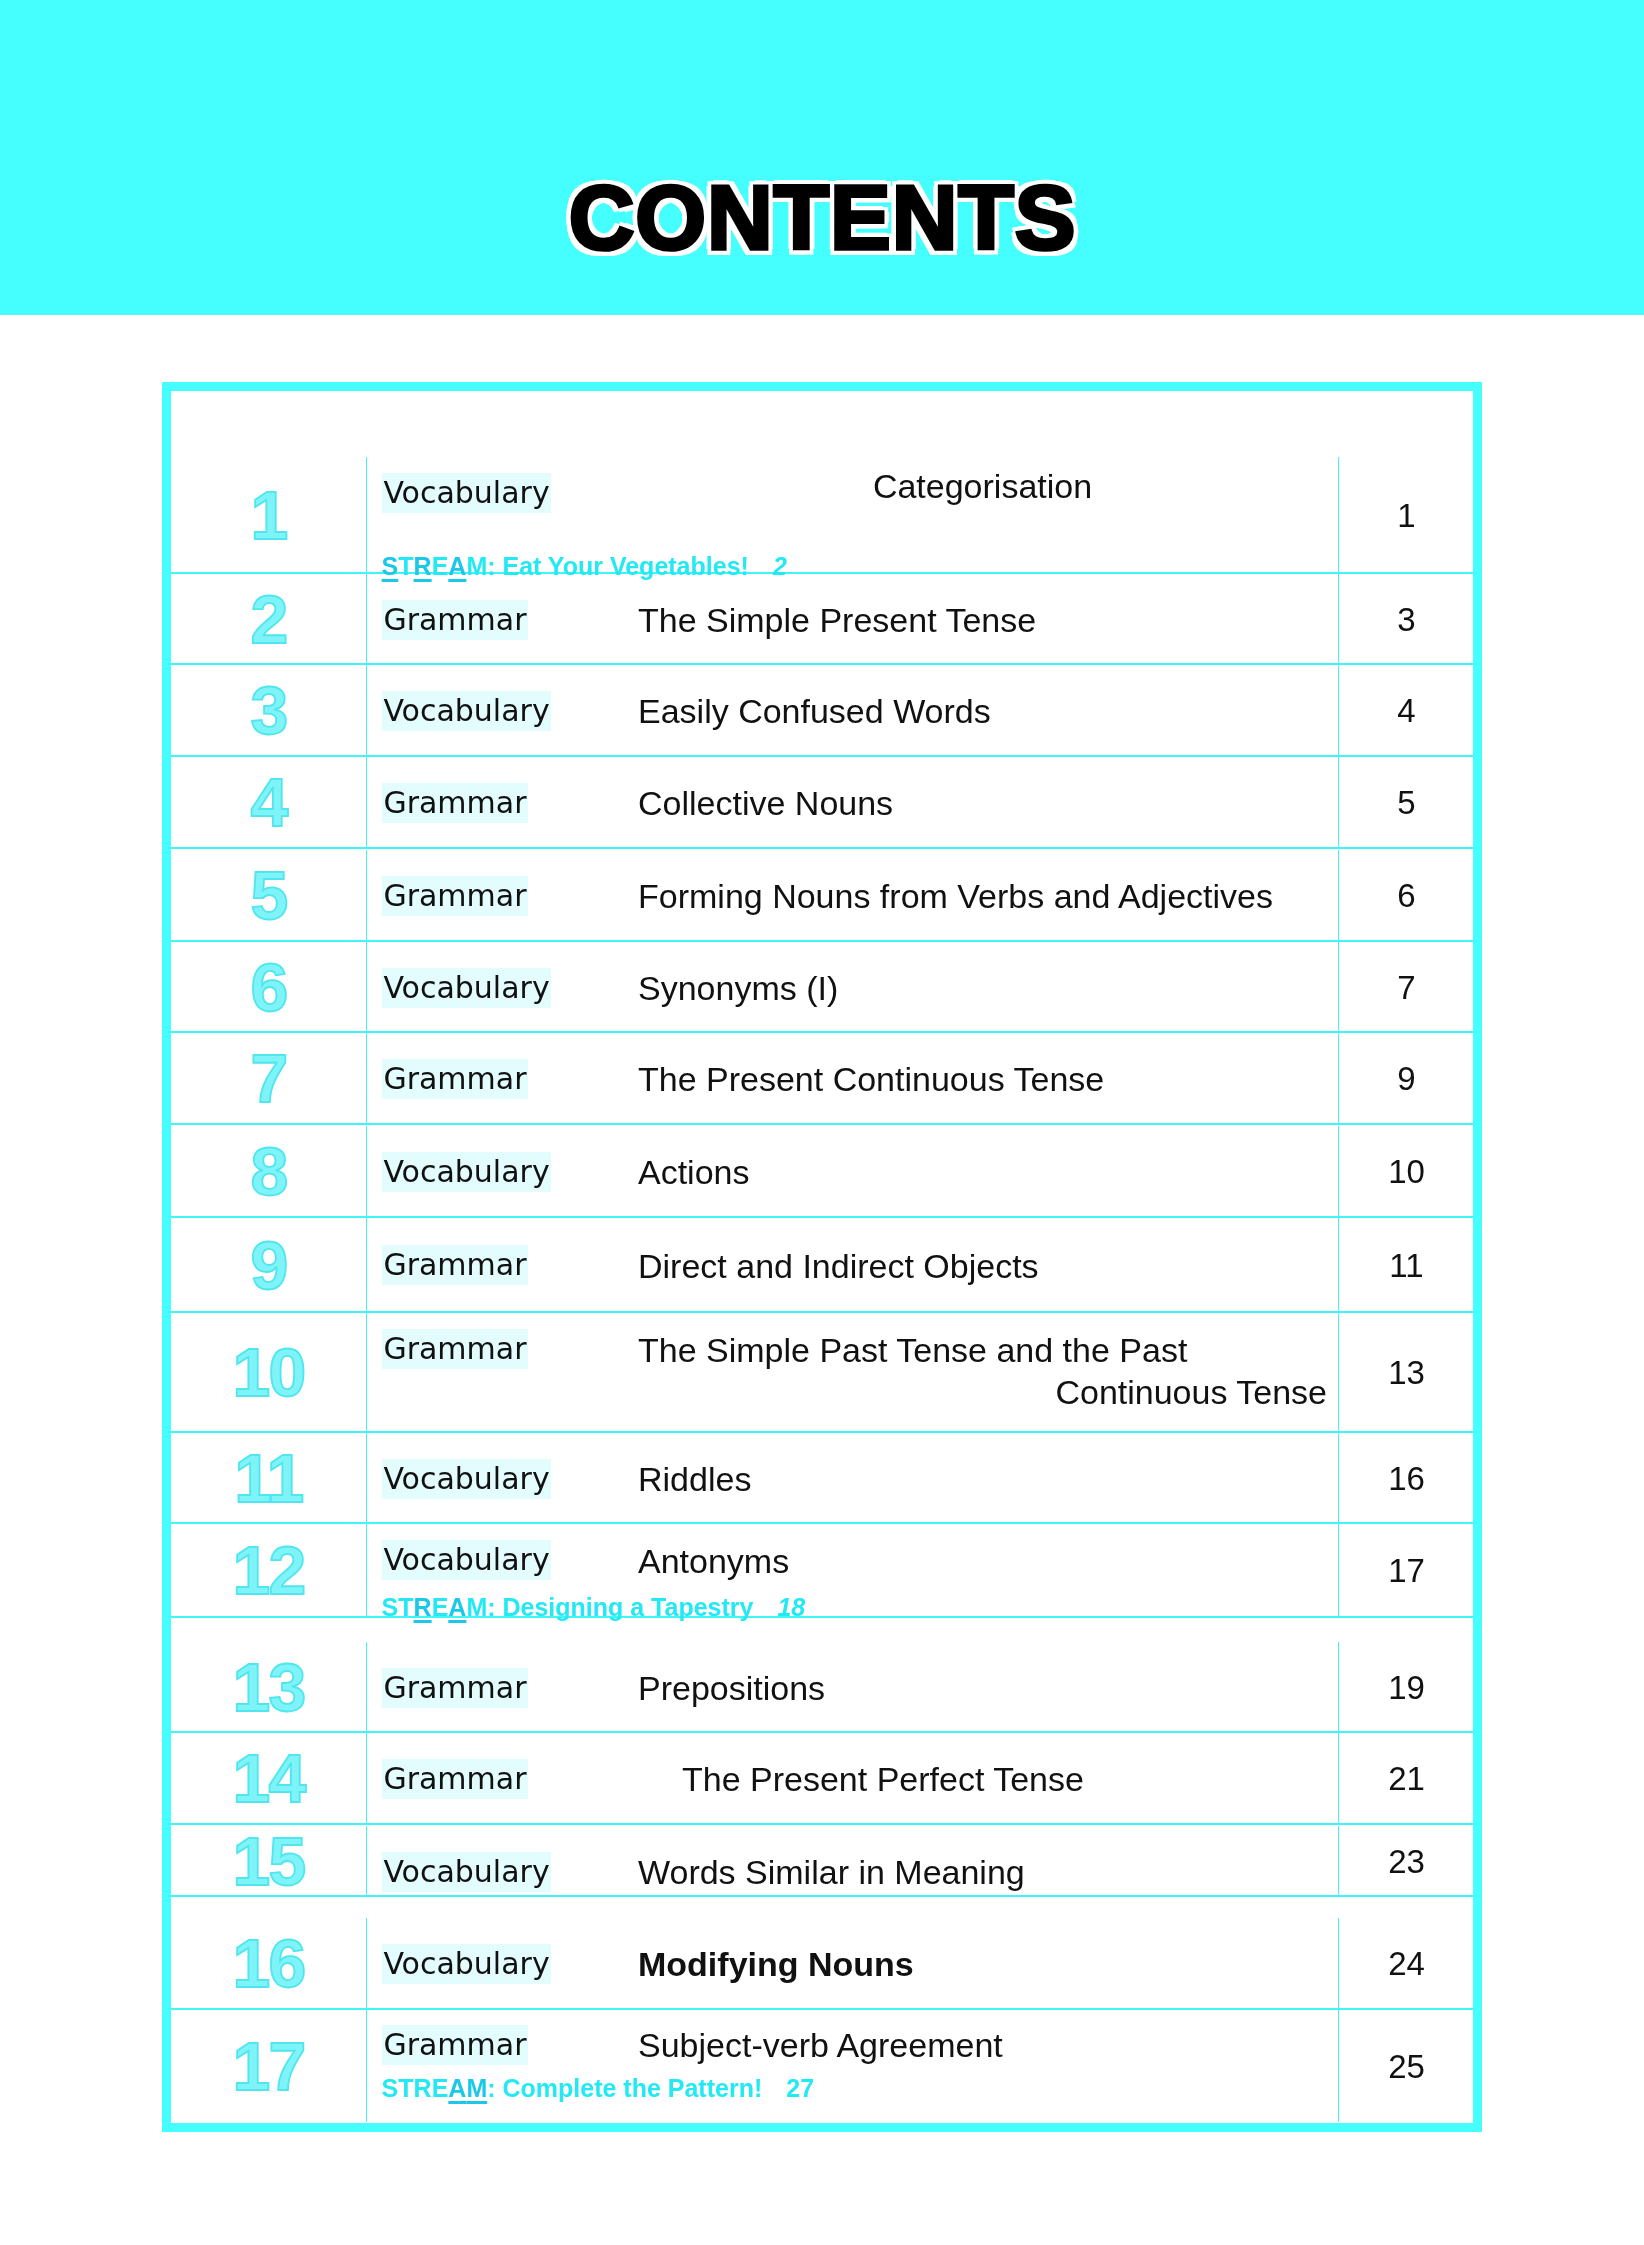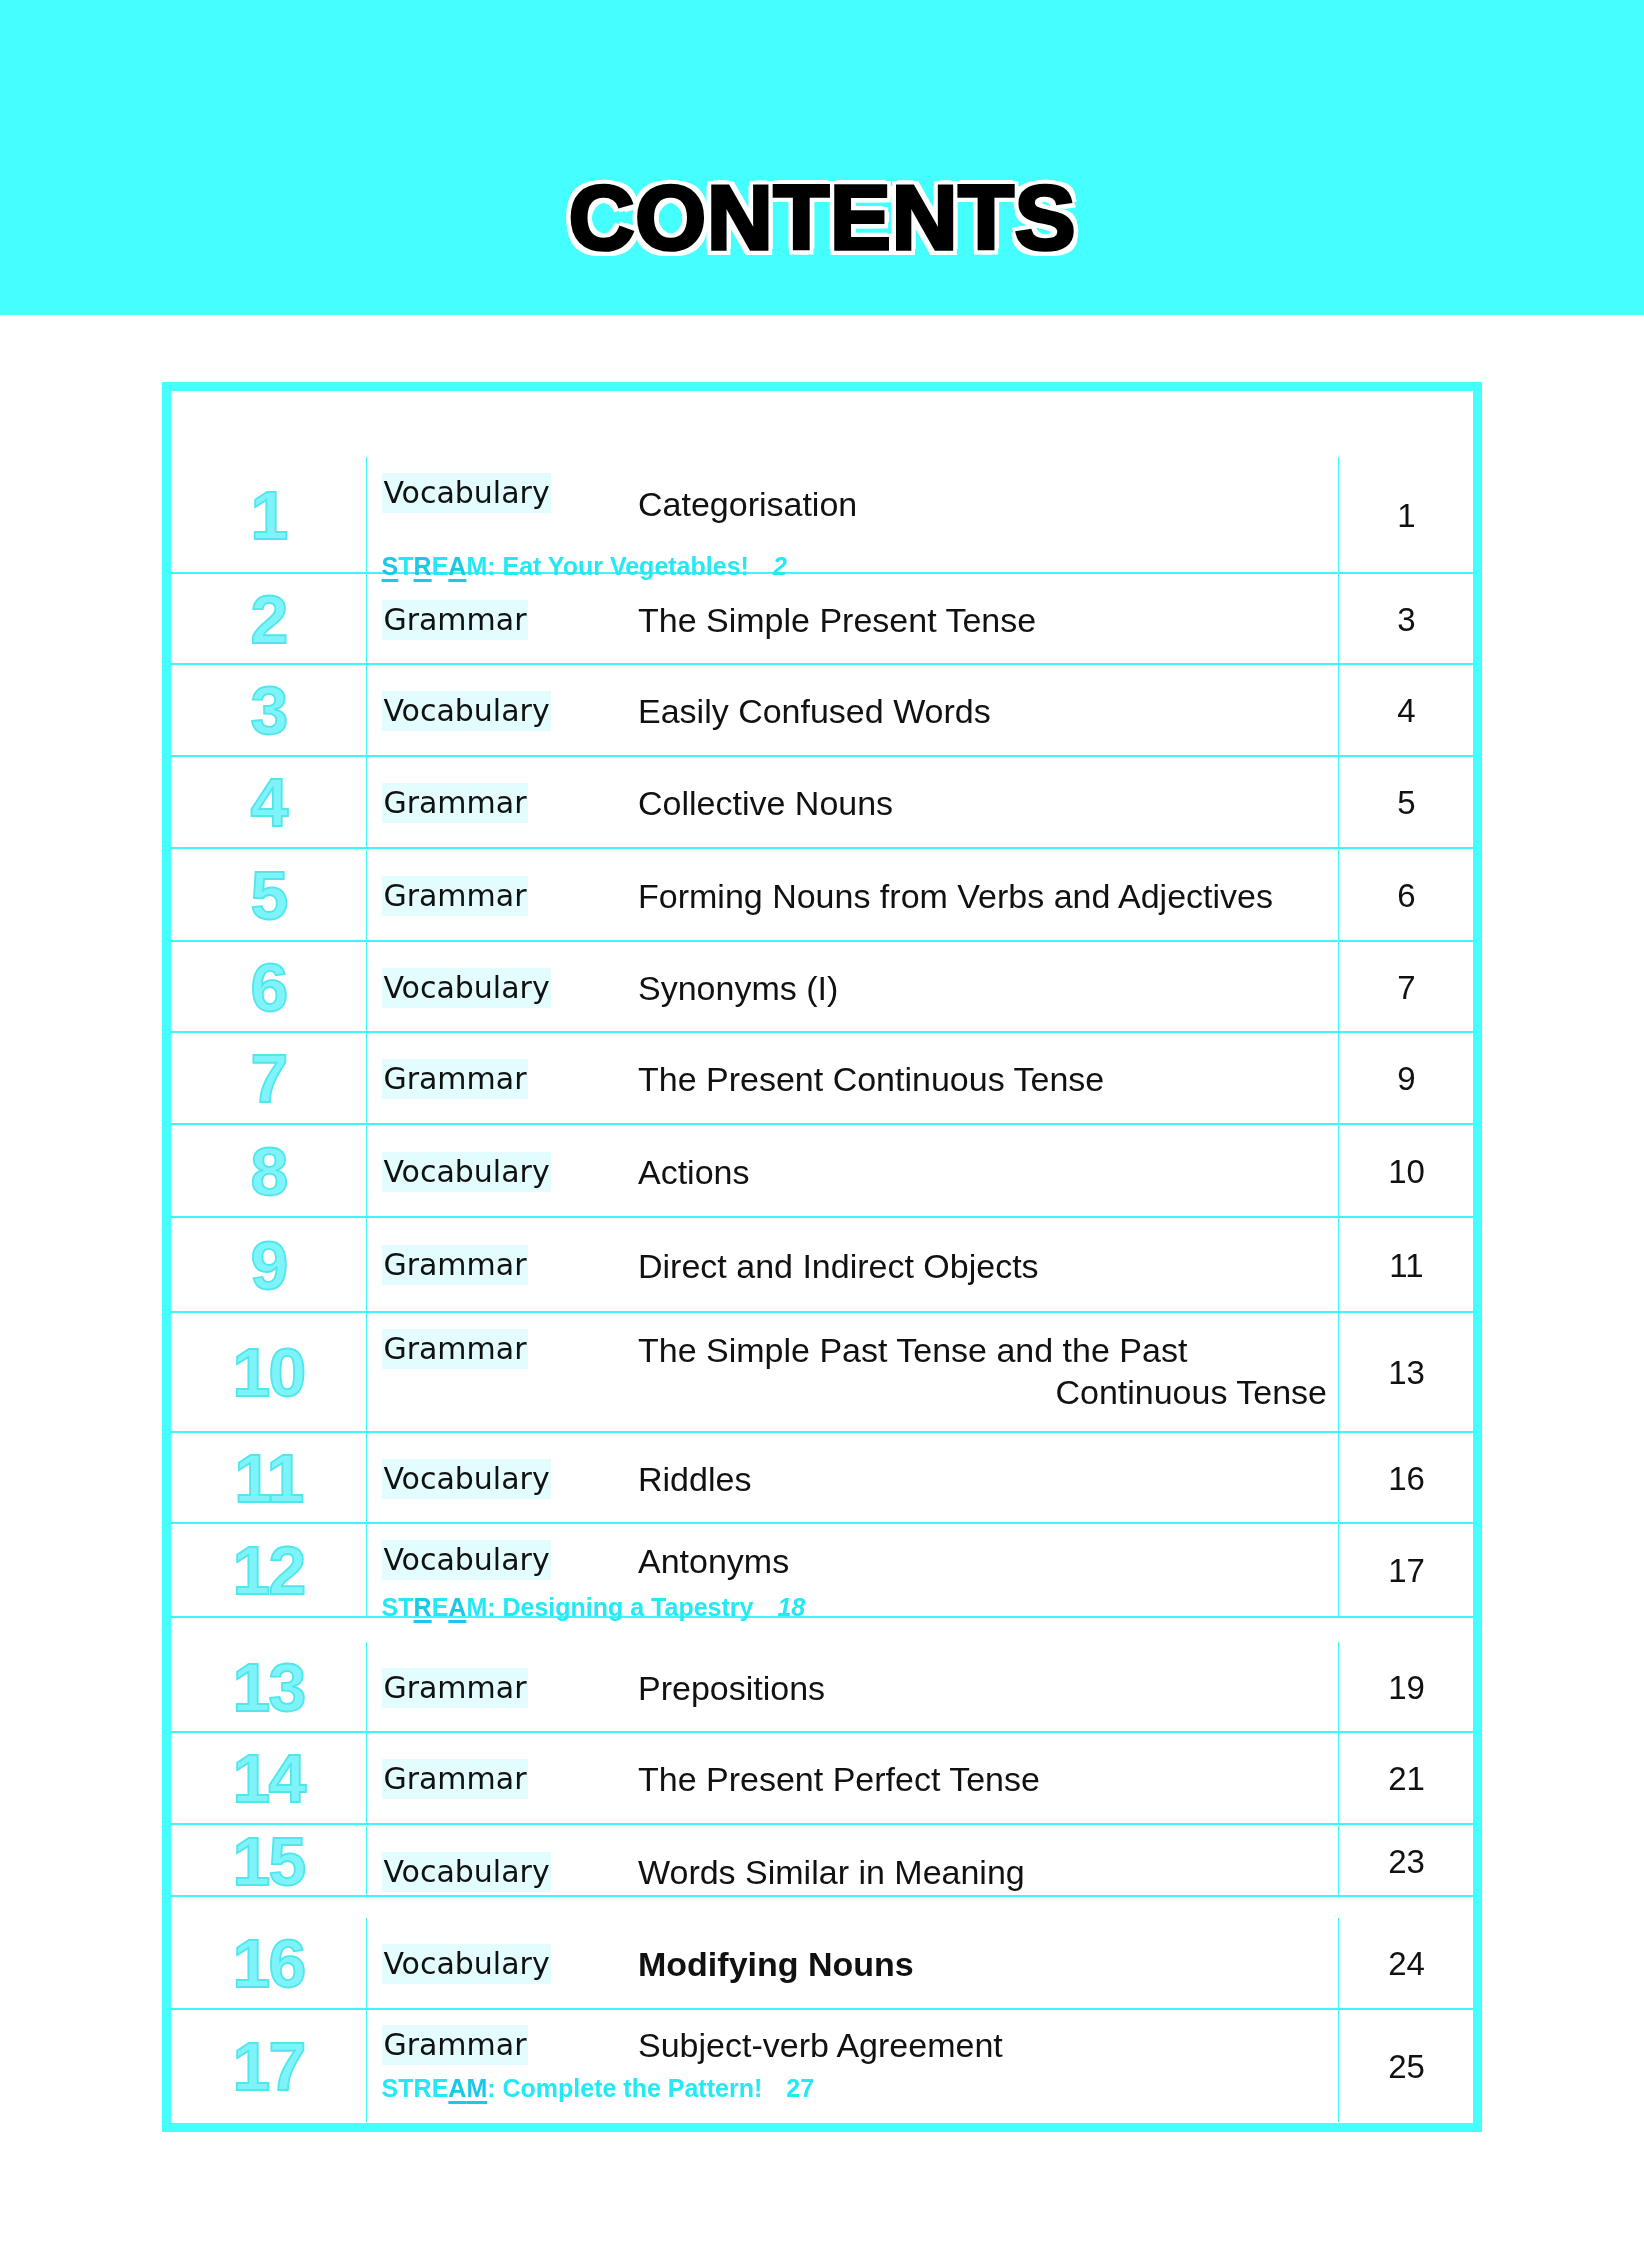--- a/index.html
+++ b/index.html
@@ -83,21 +83,21 @@
 
 <div class="table">
 
 
   <div class="row" style="top:66px;height:117px;">
     <div class="cell c-ex">
         <div class="ex-num">1</div>
       </div>
     <div class="cell c-obj">
       <div class="cat" style="top:16.4px;">Vocabulary</div>
-      <div class="obj" style="top:25px;">Categorisation</div>
+      <div class="obj" style="top:7px;text-align:center;">Categorisation</div>
       <div class="stream" style="top:66px;margin-top:28px;"><u>S</u><span>T</span><u>R</u><span>E</span><u>A</u><span>M</span><span>: Eat Your Vegetables!</span><span class="spg it">2</span></div>
     </div>
     <div class="cell c-pg">
         <div class="pg-num">1</div>
       </div>
   </div>
 
   <div class="row" style="top:183px;height:91px;">
     <div class="cell c-ex">
         <div class="ex-num">2</div>
@@ -255,21 +255,21 @@
         <div class="pg-num">19</div>
       </div>
   </div>
 
   <div class="row" style="top:1342px;height:92px;">
     <div class="cell c-ex">
         <div class="ex-num">14</div>
       </div>
     <div class="cell c-obj">
       <div class="cat" style="top:25.6px;">Grammar</div>
-      <div class="obj" style="top:24px;">The Present Perfect Tense</div>
+      <div class="obj" style="top:24px;margin-left:44px;">The Present Perfect Tense</div>
     </div>
     <div class="cell c-pg">
         <div class="pg-num">21</div>
       </div>
   </div>
 
   <div class="row" style="top:1435px;height:71px;">
     <div class="cell c-ex">
         <div class="ex-num">15</div>
       </div>

